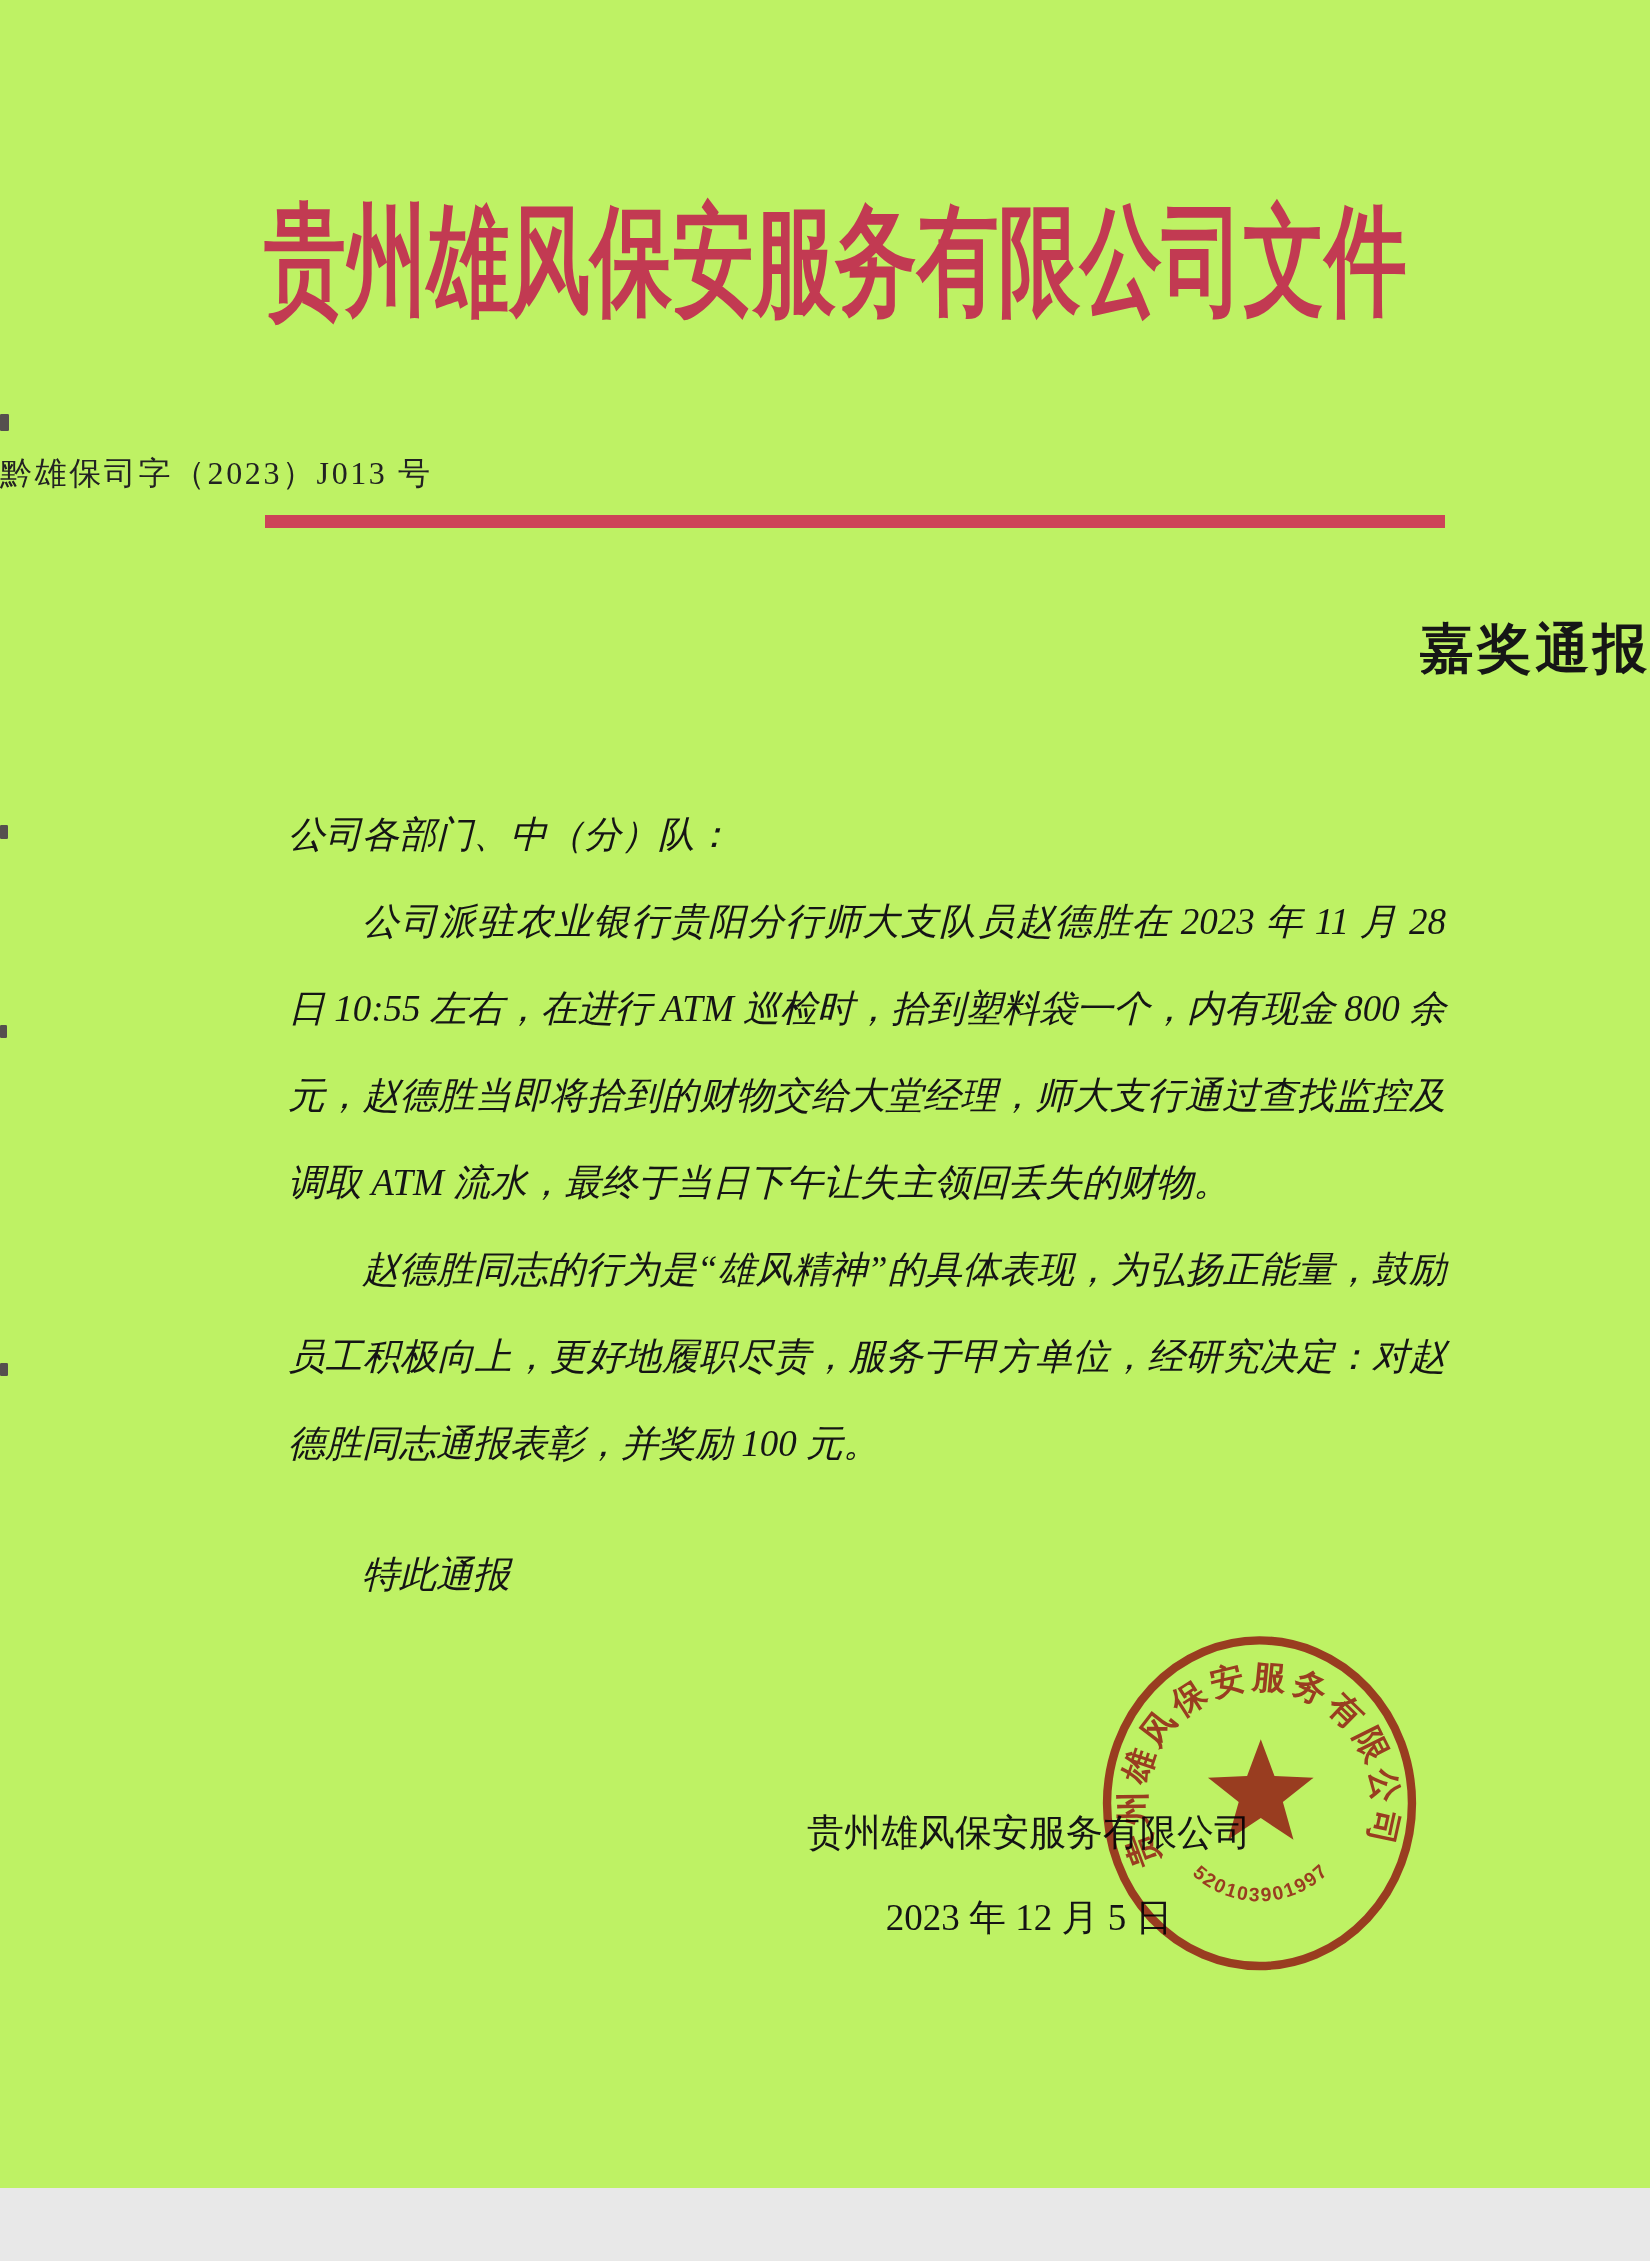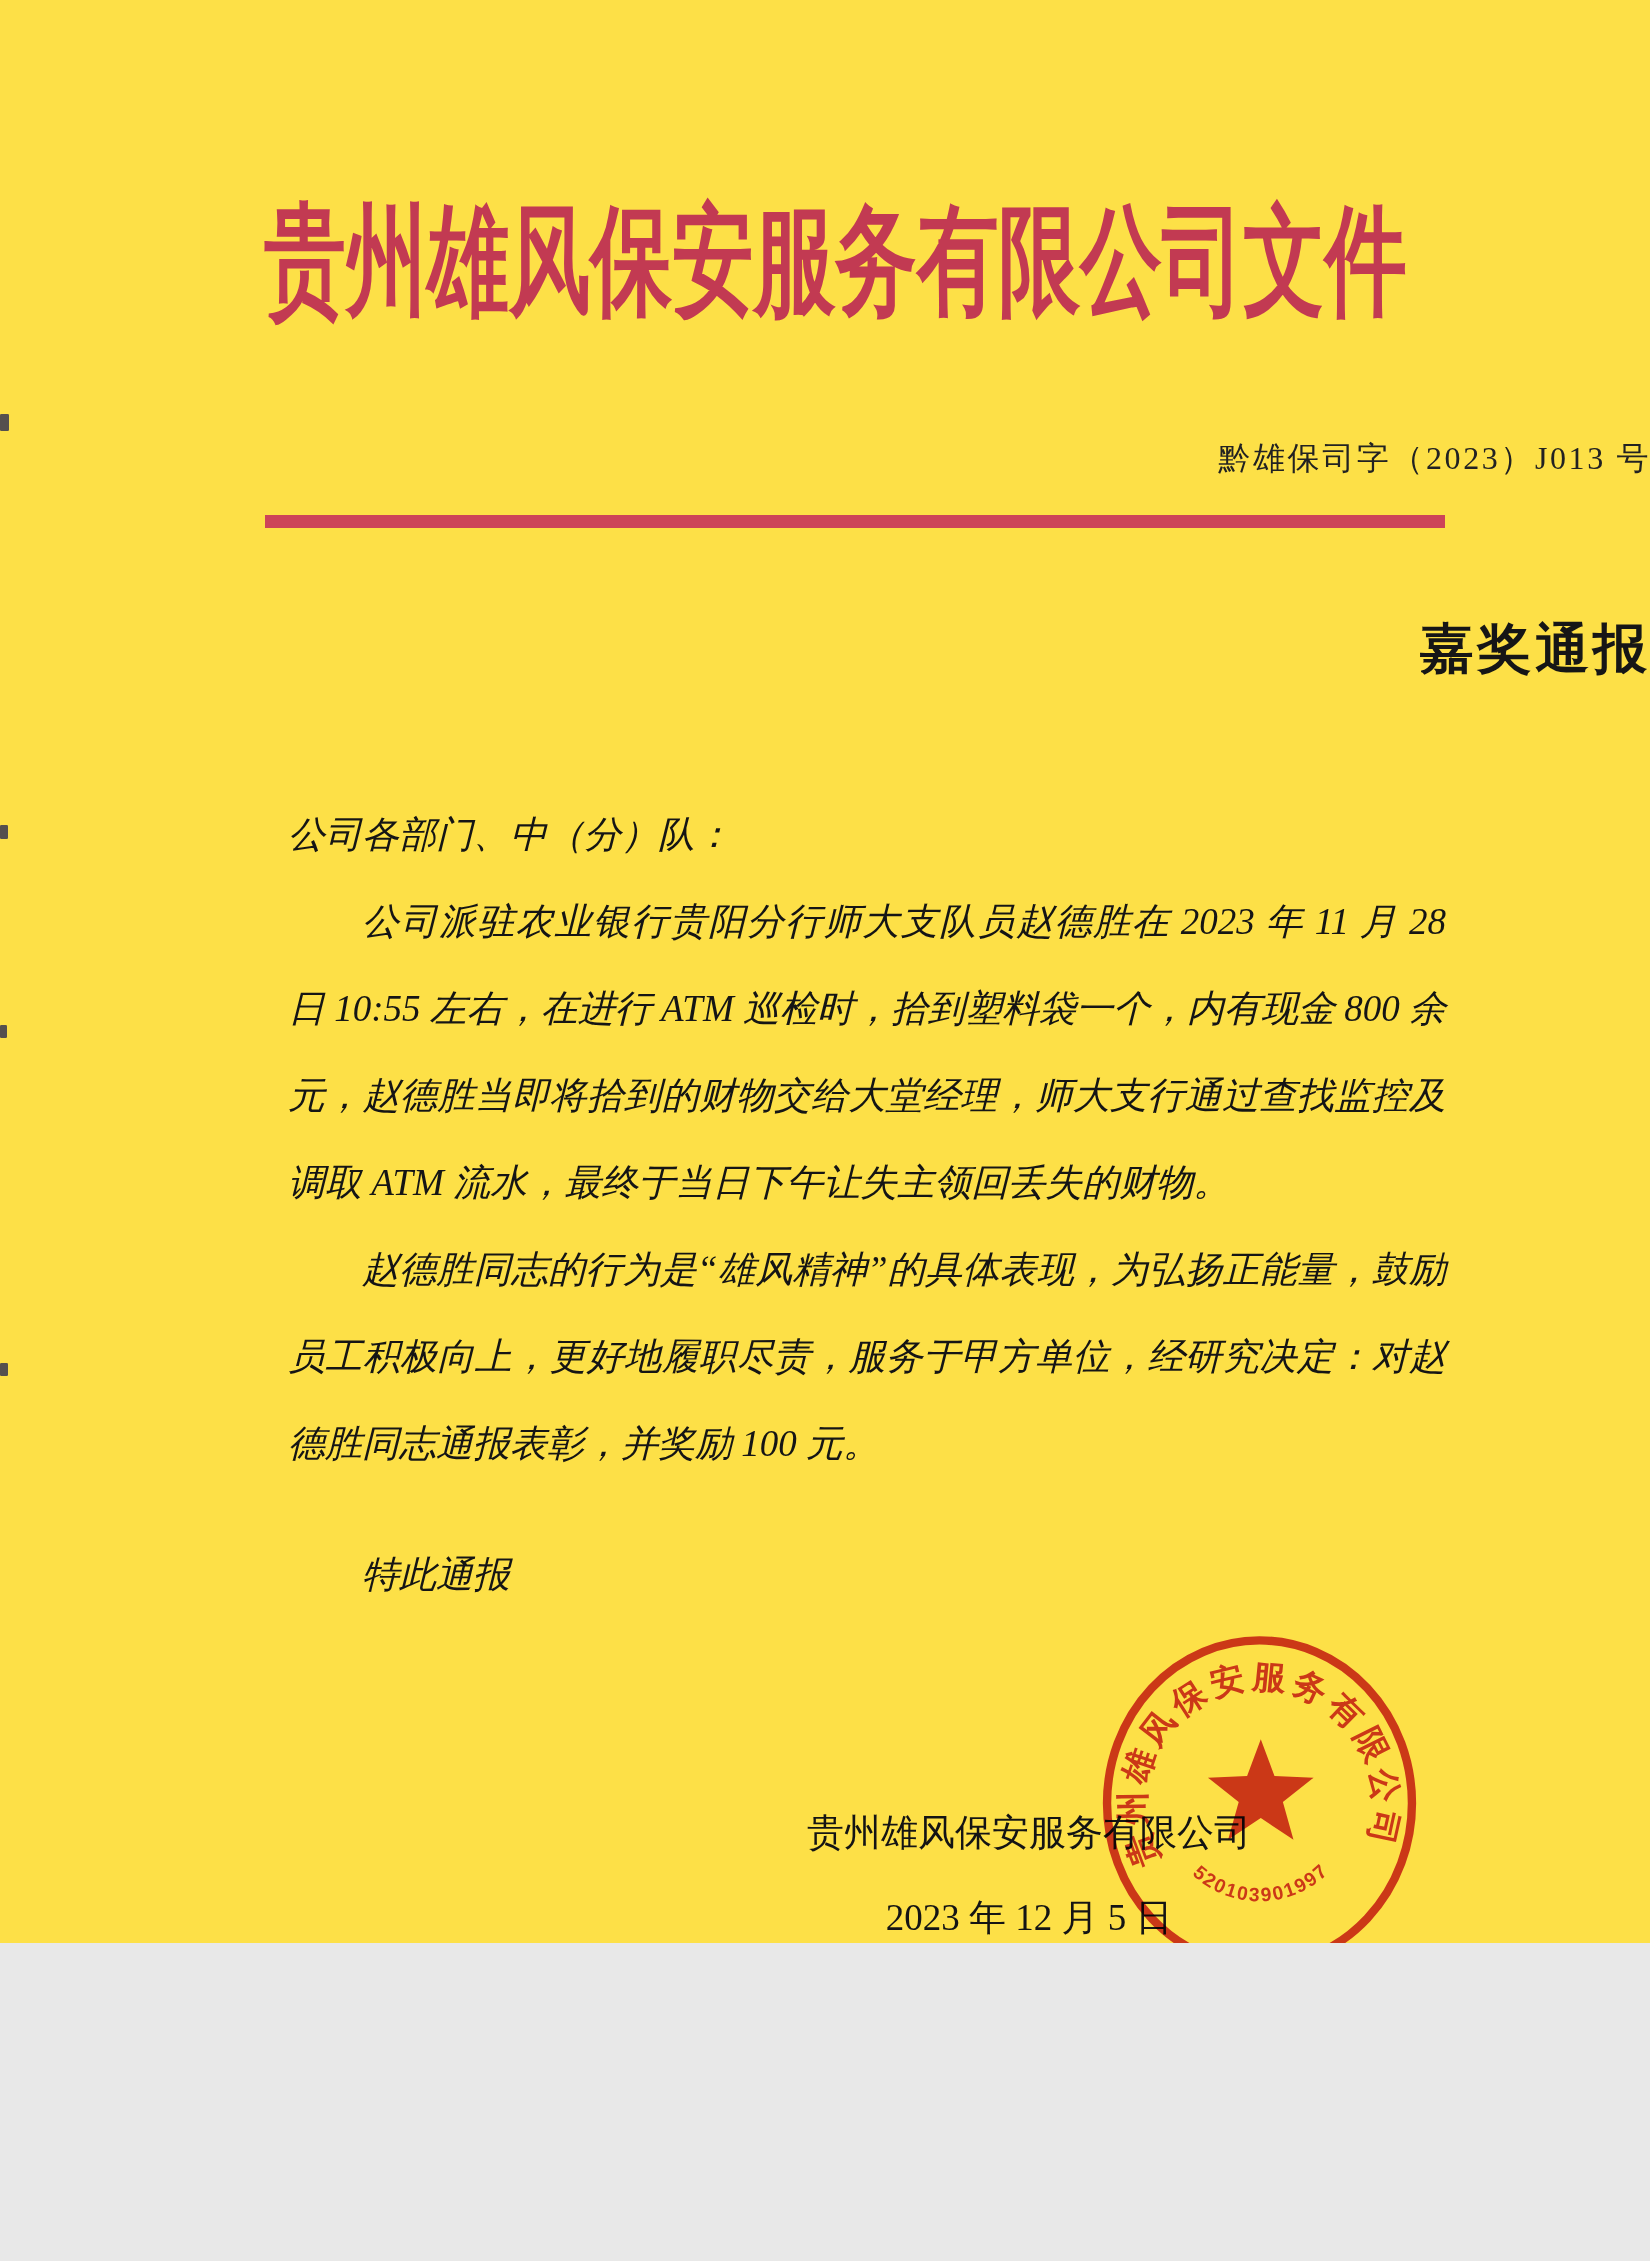--- a/index.html
+++ b/index.html
@@ -1,37 +1,37 @@
 <!DOCTYPE html>
 <html style="font-size:10.3px"><head>
 <meta charset="utf-8">
 <style>
   html,body{margin:0;padding:0;background:#e8e8e8;}
   .page{
     position:relative;
-    width:1651px;height:1943px;
-    background:#fde047;
+    width:1651px;height:2188px;
+    background:#bef264;
     overflow:hidden;
     font-family:"Liberation Serif","DejaVu Serif",serif;
     color:#1b1b1b;
   }
   
   .letterhead{
     position:absolute;top:202px;left:0;width:100%;
     text-align:center;
     font-size:120px;line-height:1;
     font-weight:bold;
     color:#c23a52;
     transform:scaleX(0.68);
     transform-origin:50% 50%;
     white-space:nowrap;
   }
   .doc-number{
-    position:absolute;top:436px;left:0;width:100%;
-    text-align:right;
+    position:absolute;top:451px;left:0;width:100%;
+    text-align:left;
     font-size:32px;line-height:45px;
     letter-spacing:2.6px;
     color:#222;
     white-space:nowrap;
   }
   .red-rule{
     position:absolute;top:515px;left:265px;
     width:1180px;height:13px;
     background:#cd4458;
   }

